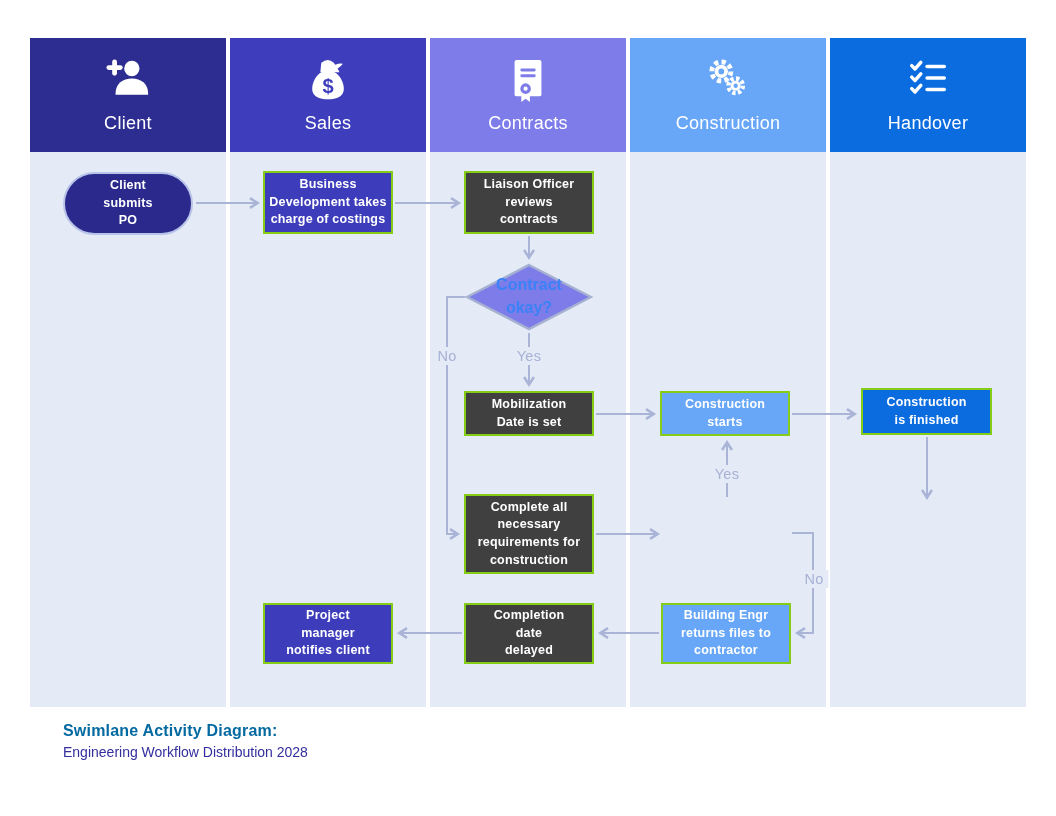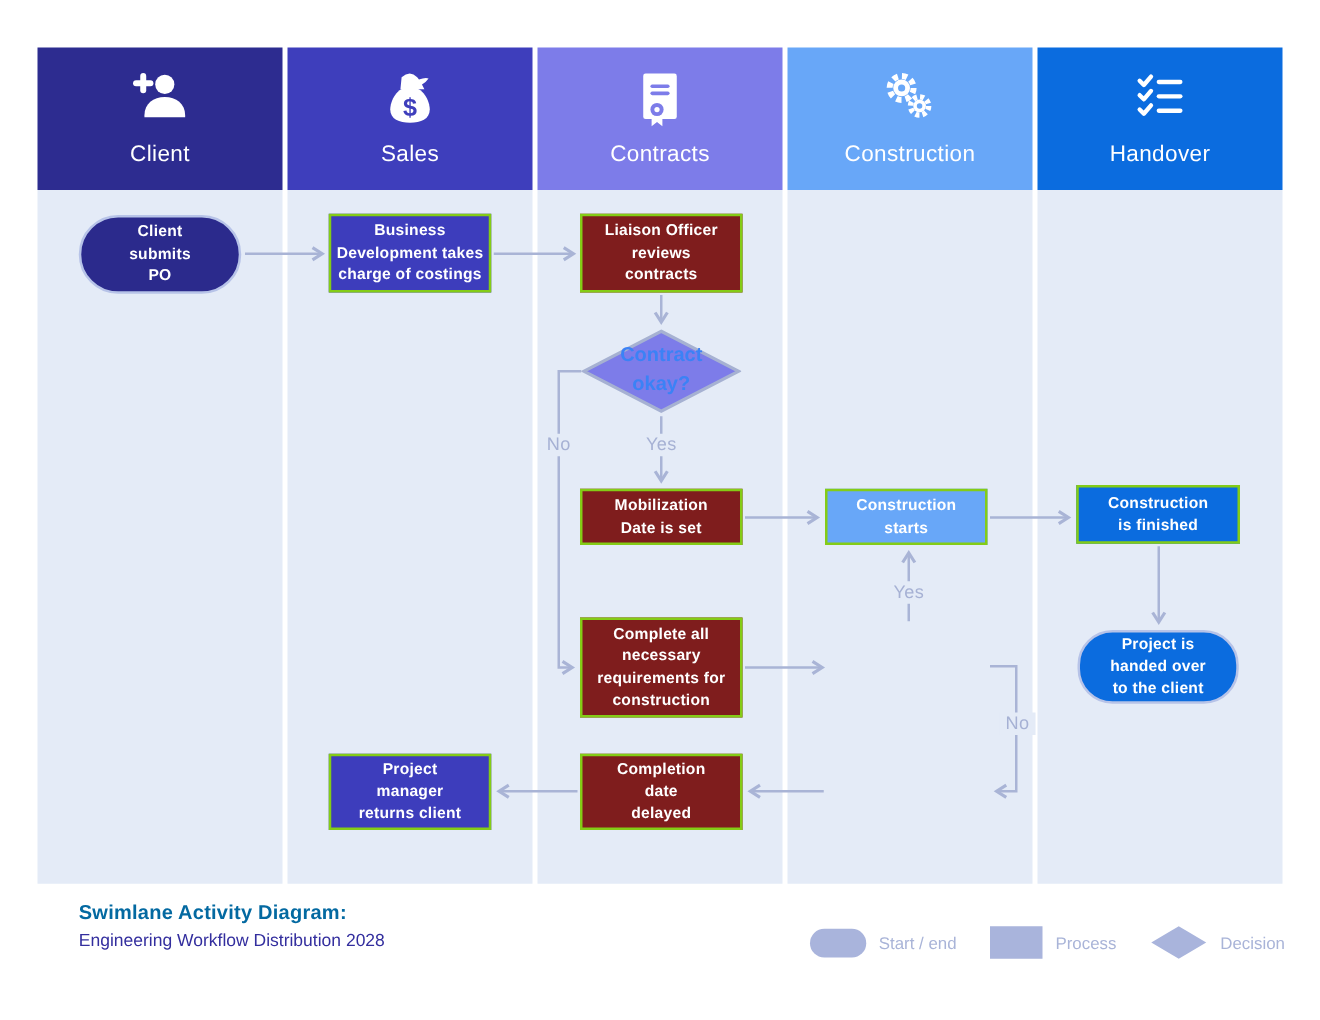--- a/index.html
+++ b/index.html
@@ -21,21 +21,21 @@
 
   
   .node { position:absolute; z-index:3; display:flex; align-items:center; justify-content:center;
     text-align:center; color:#ffffff; font-size:12.5px; font-weight:600; line-height:1.42;
     letter-spacing:.2px; }
   .node .node-label { white-space:pre-line; }
   .proc { border:2px solid #84cc16; }
   .stadium { border-radius:32px; border:2px solid #b7c3e8; }
   .fill-navy   { background:#2b2a8c; }
   .fill-indigo { background:#3d3dbc; }
-  .fill-purple { background:#7f1d1d; }
+  .fill-purple { background:#404040; }
   .fill-sky    { background:#68a7f8; }
   .fill-blue   { background:#0b6cdf; }
   .diamond { position:absolute; z-index:3; }
   .diamond svg { position:absolute; left:0; top:0; }
   .diamond .node-label { position:absolute; left:0; top:0; width:100%; height:100%;
     display:flex; align-items:center; justify-content:center; text-align:center;
     color:#3b82f6; font-size:16px; font-weight:600; line-height:1.42; white-space:pre-line; }
 
   
   .edge-label { position:absolute; z-index:4; transform:translate(-50%,-50%);
@@ -198,61 +198,43 @@
   </div>
 
   <div class="node proc fill-purple" style="left:464px;top:494px;width:130px;height:80px;">
     <span class="node-label">Complete all
 necessary
 requirements for
 construction</span>
   </div>
 
 
-  <div class="node stadium fill-blue" style="left:862px;top:504px;width:129px;height:59px;border-radius:28px;">
-    <span class="node-label">Project is
-handed over
-to the client</span>
-  </div>
 
   <div class="node proc fill-indigo" style="left:263px;top:603px;width:130px;height:61px;">
     <span class="node-label">Project
 manager
-returns client</span>
+notifies client</span>
   </div>
 
   <div class="node proc fill-purple" style="left:464px;top:603px;width:130px;height:61px;">
     <span class="node-label">Completion
 date
 delayed</span>
   </div>
 
+  <div class="node proc fill-sky" style="left:661px;top:603px;width:130px;height:61px;">
+    <span class="node-label">Building Engr
+returns files to
+contractor</span>
+  </div>
 
   <div class="edge-label" style="left:447px;top:356px;">No</div>
   <div class="edge-label" style="left:529px;top:356px;">Yes</div>
   <div class="edge-label" style="left:727px;top:474px;">Yes</div>
   <div class="edge-label" style="left:814px;top:579px;">No</div>
 
   <div class="title-block">
     <div class="title-heading">Swimlane Activity Diagram:</div>
     <div class="title-subtitle">Engineering Workflow Distribution 2028</div>
   </div>
 
-  <div class="legend">
-    <div class="legend-item">
-      <span class="lg-stadium"></span>
-      <span class="legend-label">Start / end</span>
-    </div>
-    <div class="legend-item">
-      <span class="lg-rect"></span>
-      <span class="legend-label">Process</span>
-    </div>
-    <div class="legend-item">
-      <span>
-        <svg width="46" height="28" viewBox="0 0 46 28" style="display:block;">
-          <polygon points="23,1 45,14 23,27 1,14" fill="#a9b4dc"></polygon>
-        </svg>
-      </span>
-      <span class="legend-label">Decision</span>
-    </div>
-  </div>
 
 </div>
 
 </body></html>

